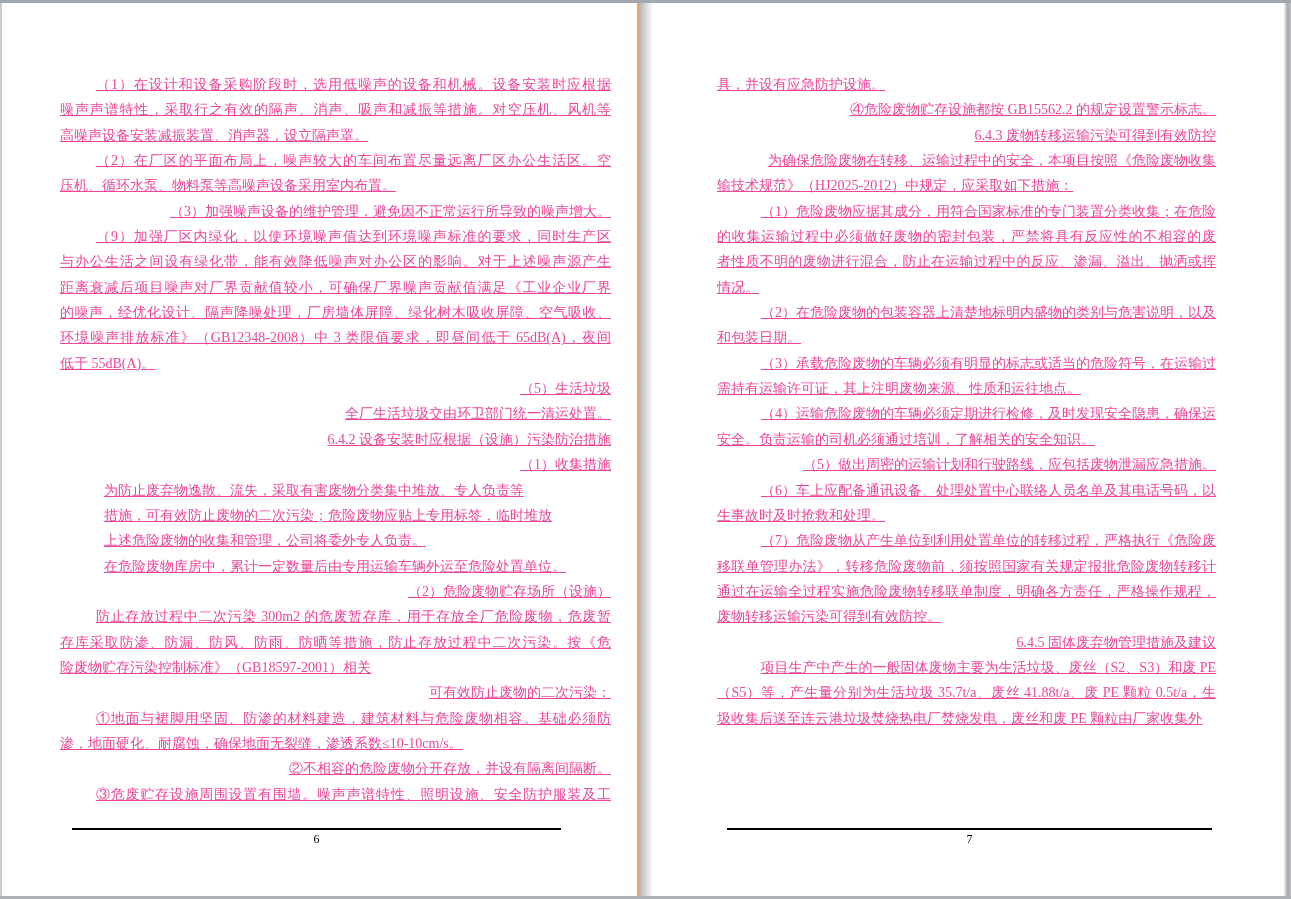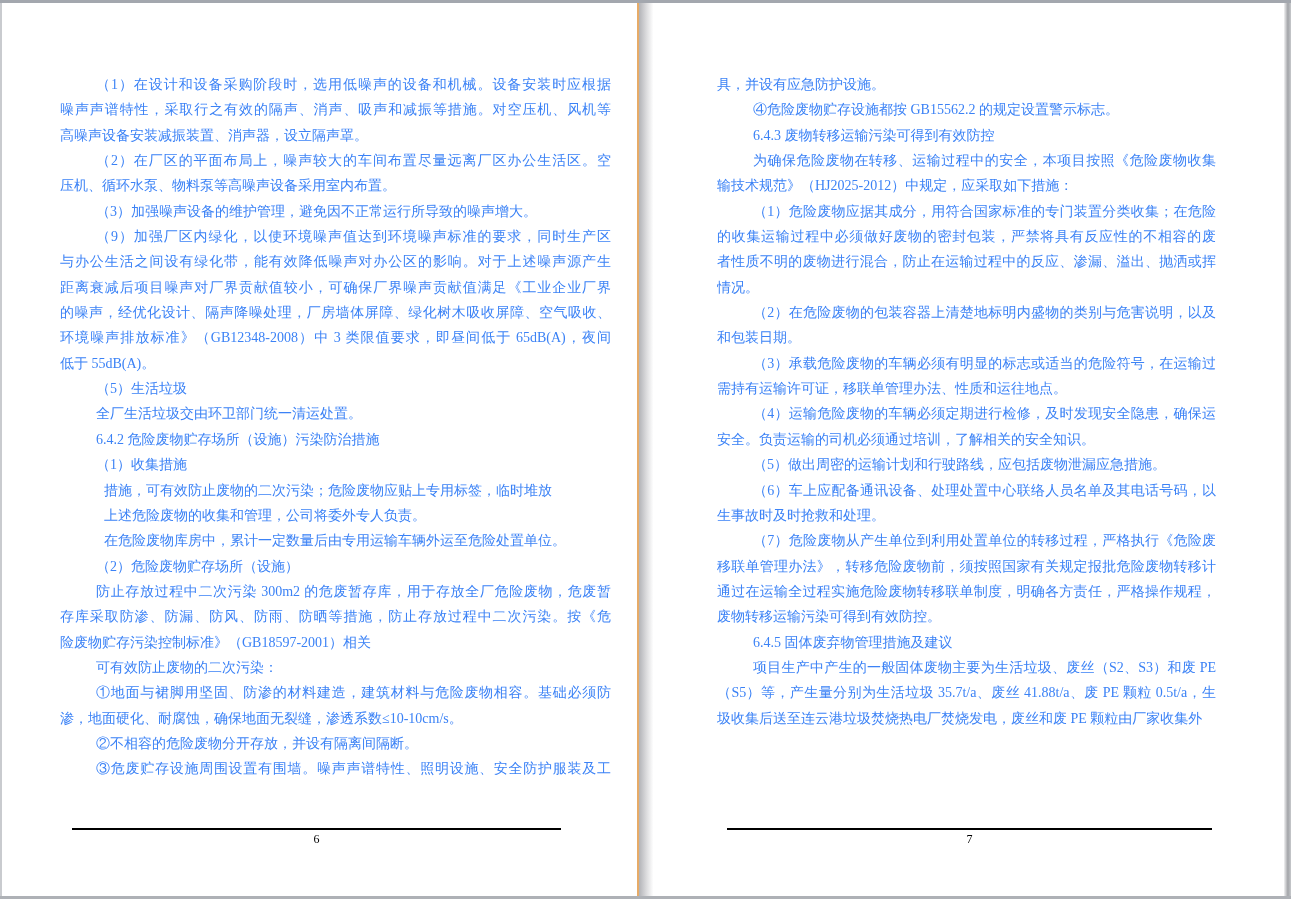--- a/index.html
+++ b/index.html
@@ -20,27 +20,27 @@
   
   .divider{position:absolute;left:637px;top:3px;width:16px;height:893px;
     background:linear-gradient(to right,
       #e7ab67 0px,#e7ab67 2px,
       #b2b3b7 2px,#d9d9db 9px,#fdfdfd 16px);}
 
   .page{position:absolute;top:3px;height:893px;background:#ffffff;}
   .page.left{left:2px;width:635px;}
   .page.right{left:653px;width:631px;}
 
-  .text{position:absolute;top:69px;font-size:14px;line-height:25.35px;color:#3b82f6;}
+  .text{position:absolute;top:69px;font-size:14px;line-height:25.35px;color:#ec4899;text-decoration:underline;}
   .page.left  .text{left:58px;width:551px;}
   .page.right .text{left:64px;width:499px;}
 
   .ln{height:25.35px;overflow:hidden;white-space:normal;}
   .j{text-align:justify;text-align-last:justify;}
-  .ind2{text-indent:36px;}
+  .ind2{text-indent:36px;text-align:right;}
   .ind3{text-indent:44px;}
 
   .footer-line{position:absolute;top:825px;height:0;border-top:2px solid #000;}
   .page.left  .footer-line{left:70px;width:489px;}
   .page.right .footer-line{left:74px;width:485px;}
 
   .page-number{position:absolute;top:829px;font-size:12px;color:#000;text-align:center;line-height:14px;}
   .page.left  .page-number{left:70px;width:489px;}
   .page.right .page-number{left:74px;width:485px;}
 </style>
@@ -58,22 +58,23 @@
         <div class="ln">压机、循环水泵、物料泵等高噪声设备采用室内布置。</div>
         <div class="ln ind2">（3）加强噪声设备的维护管理，避免因不正常运行所导致的噪声增大。</div>
         <div class="ln j ind2">（9）加强厂区内绿化，以使环境噪声值达到环境噪声标准的要求，同时生产区</div>
         <div class="ln j">与办公生活之间设有绿化带，能有效降低噪声对办公区的影响。对于上述噪声源产生</div>
         <div class="ln j">距离衰减后项目噪声对厂界贡献值较小，可确保厂界噪声贡献值满足《工业企业厂界</div>
         <div class="ln j">的噪声，经优化设计、隔声降噪处理，厂房墙体屏障、绿化树木吸收屏障、空气吸收、</div>
         <div class="ln j">环境噪声排放标准》（GB12348-2008）中 3 类限值要求，即昼间低于 65dB(A)，夜间</div>
         <div class="ln">低于 55dB(A)。</div>
         <div class="ln ind2">（5）生活垃圾</div>
         <div class="ln ind2">全厂生活垃圾交由环卫部门统一清运处置。</div>
-        <div class="ln ind2">6.4.2 危险废物贮存场所（设施）污染防治措施</div>
+        <div class="ln ind2">6.4.2 设备安装时应根据（设施）污染防治措施</div>
         <div class="ln ind2">（1）收集措施</div>
+        <div class="ln ind3">为防止废弃物逸散、流失，采取有害废物分类集中堆放、专人负责等</div>
         <div class="ln ind3">措施，可有效防止废物的二次污染；危险废物应贴上专用标签，临时堆放</div>
         <div class="ln ind3">上述危险废物的收集和管理，公司将委外专人负责。</div>
         <div class="ln ind3">在危险废物库房中，累计一定数量后由专用运输车辆外运至危险处置单位。</div>
         <div class="ln ind2">（2）危险废物贮存场所（设施）</div>
         <div class="ln j ind2">防止存放过程中二次污染 300m2 的危废暂存库，用于存放全厂危险废物，危废暂</div>
         <div class="ln j">存库采取防渗、防漏、防风、防雨、防晒等措施，防止存放过程中二次污染。按《危</div>
         <div class="ln">险废物贮存污染控制标准》（GB18597-2001）相关</div>
         <div class="ln ind2">可有效防止废物的二次污染：</div>
         <div class="ln j ind2">①地面与裙脚用坚固、防渗的材料建造，建筑材料与危险废物相容。基础必须防</div>
         <div class="ln">渗，地面硬化、耐腐蚀，确保地面无裂缝，渗透系数≤10-10cm/s。</div>
@@ -93,21 +94,21 @@
         <div class="ln ind2">6.4.3 废物转移运输污染可得到有效防控</div>
         <div class="ln j ind2">为确保危险废物在转移、运输过程中的安全，本项目按照《危险废物收集 贮存 运</div>
         <div class="ln">输技术规范》（HJ2025-2012）中规定，应采取如下措施：</div>
         <div class="ln j ind2">（1）危险废物应据其成分，用符合国家标准的专门装置分类收集；在危险废物</div>
         <div class="ln j">的收集运输过程中必须做好废物的密封包装，严禁将具有反应性的不相容的废物、或</div>
         <div class="ln j">者性质不明的废物进行混合，防止在运输过程中的反应、渗漏、溢出、抛洒或挥发等</div>
         <div class="ln">情况。</div>
         <div class="ln j ind2">（2）在危险废物的包装容器上清楚地标明内盛物的类别与危害说明，以及数量</div>
         <div class="ln">和包装日期。</div>
         <div class="ln j ind2">（3）承载危险废物的车辆必须有明显的标志或适当的危险符号，在运输过程中</div>
-        <div class="ln">需持有运输许可证，移联单管理办法、性质和运往地点。</div>
+        <div class="ln">需持有运输许可证，其上注明废物来源、性质和运往地点。</div>
         <div class="ln j ind2">（4）运输危险废物的车辆必须定期进行检修，及时发现安全隐患，确保运输的</div>
         <div class="ln">安全。负责运输的司机必须通过培训，了解相关的安全知识。</div>
         <div class="ln ind2">（5）做出周密的运输计划和行驶路线，应包括废物泄漏应急措施。</div>
         <div class="ln j ind2">（6）车上应配备通讯设备、处理处置中心联络人员名单及其电话号码，以备发</div>
         <div class="ln">生事故时及时抢救和处理。</div>
         <div class="ln j ind2">（7）危险废物从产生单位到利用处置单位的转移过程，严格执行《危险废物转</div>
         <div class="ln j">移联单管理办法》，转移危险废物前，须按照国家有关规定报批危险废物转移计划。</div>
         <div class="ln j">通过在运输全过程实施危险废物转移联单制度，明确各方责任，严格操作规程，危险</div>
         <div class="ln">废物转移运输污染可得到有效防控。</div>
         <div class="ln ind2">6.4.5 固体废弃物管理措施及建议</div>

